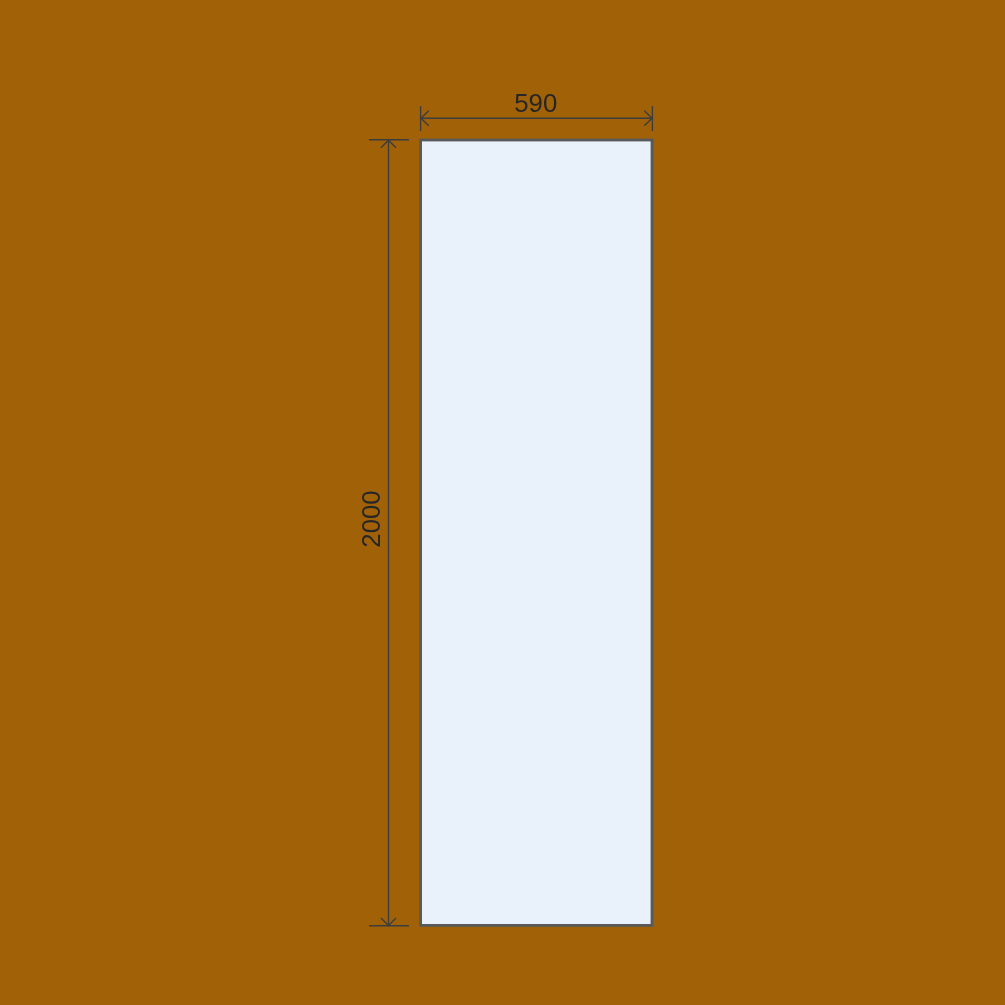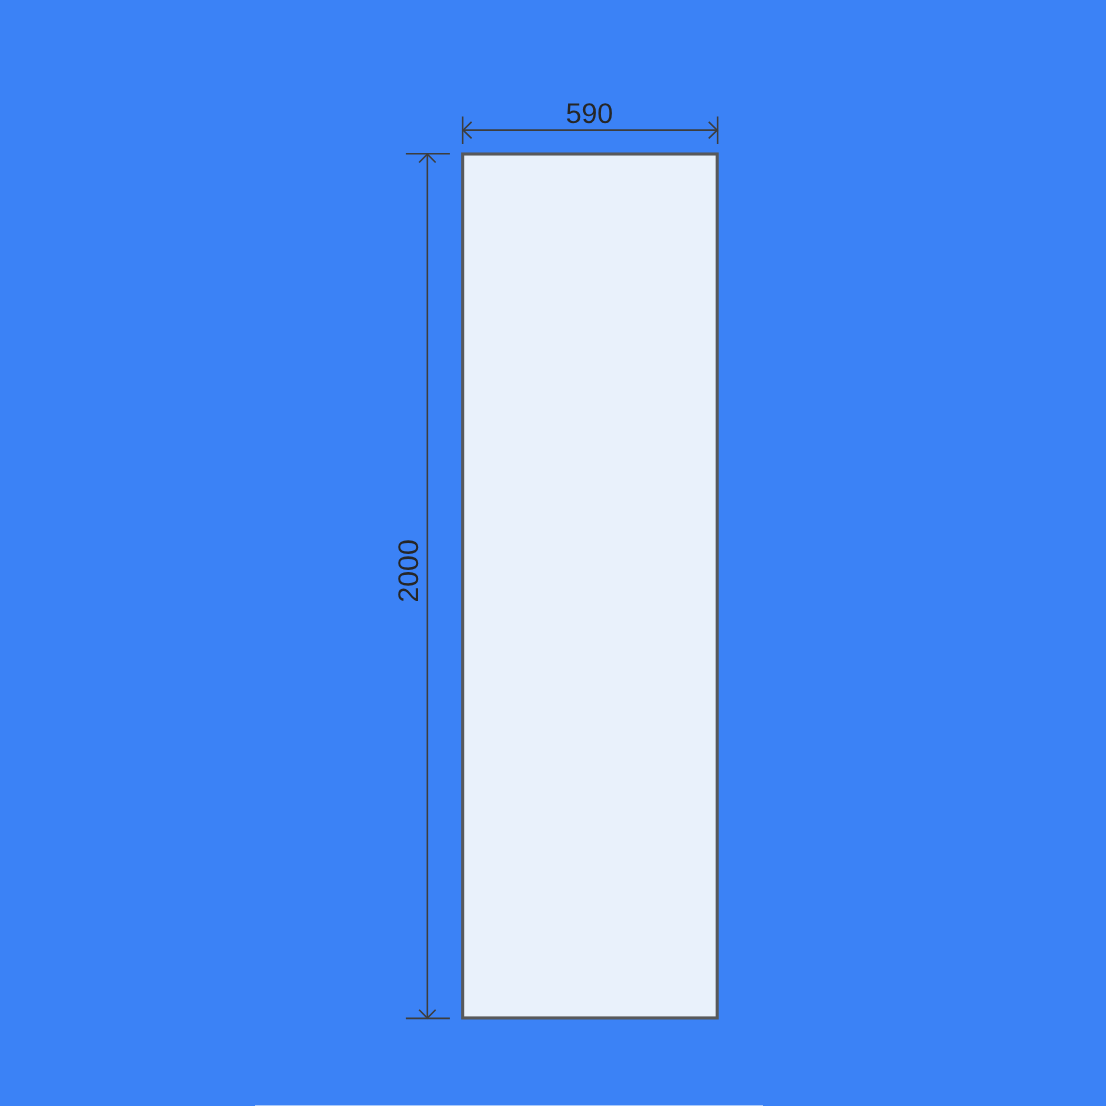--- a/index.html
+++ b/index.html
@@ -1,16 +1,16 @@
 <!DOCTYPE html>
 <html><head>
 <meta charset="utf-8">
 <style>
   html,body{margin:0;padding:0;background:#ffffff;}
-  .page{width:1005px;height:1005px;position:relative;overflow:hidden;background:#3b82f6;}
+  .page{width:1005px;height:1005px;position:relative;overflow:hidden;background:#a16207;}
   svg{display:block;}
   text{font-family:"Liberation Sans", sans-serif;fill:#262626;}
 </style>
 </head>
 <body>
 
 <div class="page">
 <svg width="1005" height="1005" viewBox="0 0 1005 1005" style="filter:blur(0.55px)">
 
   <rect x="420.6" y="140" width="231.4" height="785.4" fill="#e9f1fb" stroke="#58595b" stroke-width="2.8"></rect>

